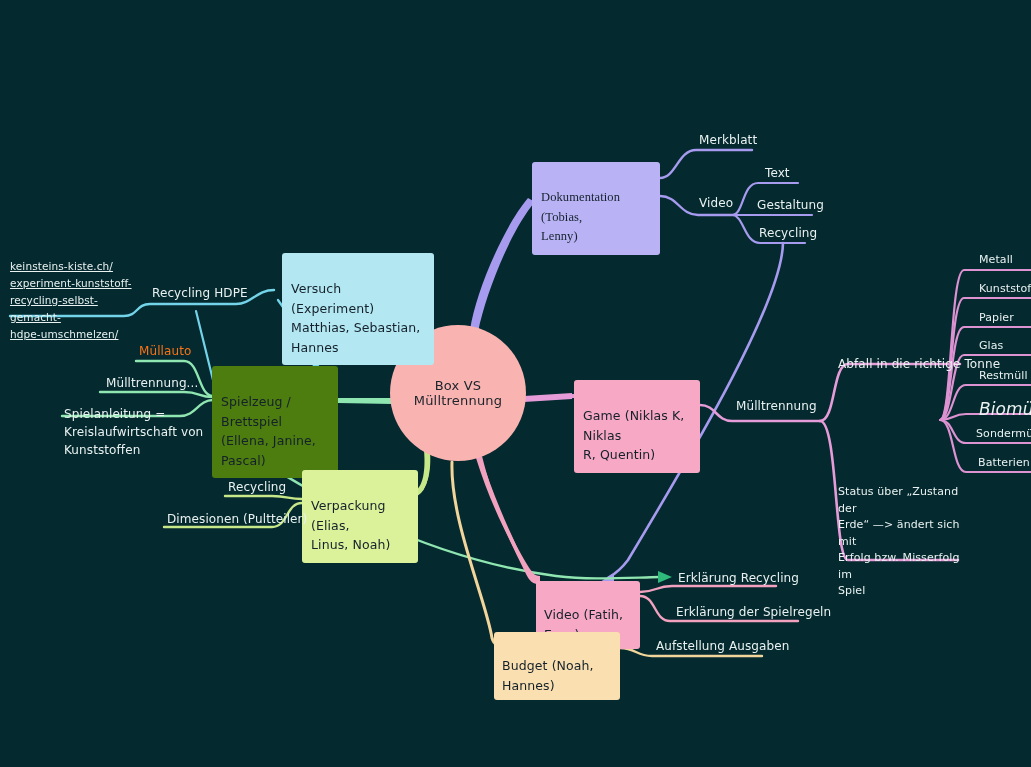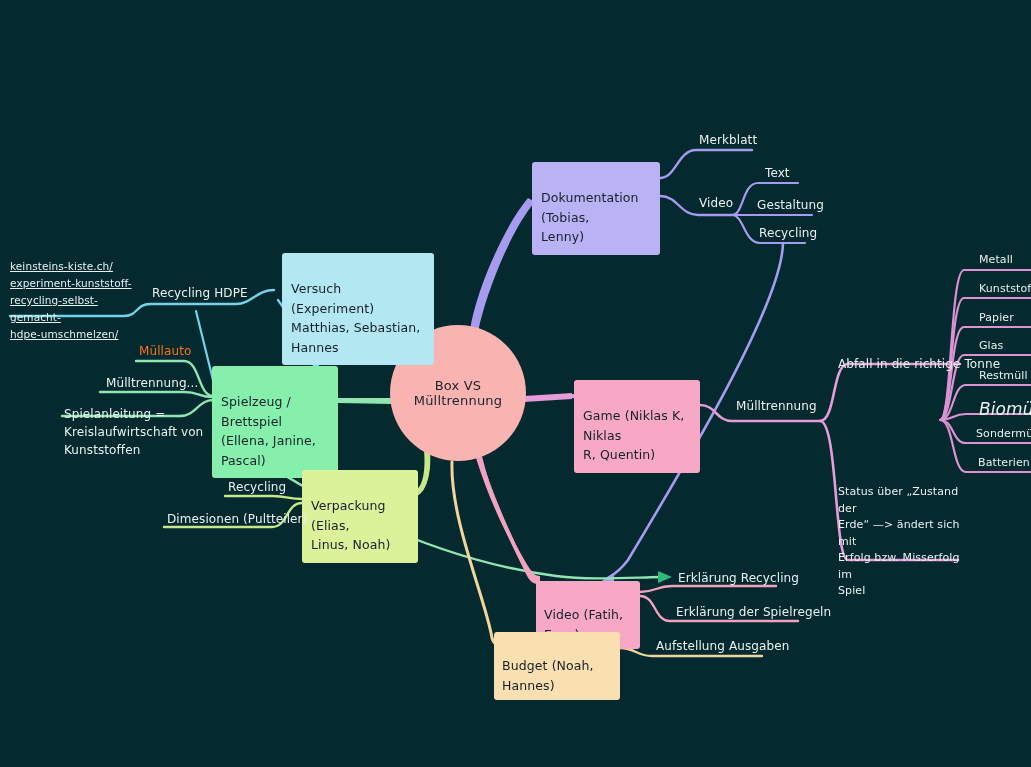--- a/index.html
+++ b/index.html
@@ -133,32 +133,32 @@
     <path d="M 640 596 C 656 596 654 621 670 621 L 798 621" fill="none" stroke="#f2a2bf" stroke-width="2.4" stroke-linecap="round"></path>
 
     <path d="M 620 648 C 636 648 636 656 652 656 L 762 656" fill="none" stroke="#f2d59a" stroke-width="2.4" stroke-linecap="round"></path>
 
   </svg>
 
   <div class="central" style="left:390px; top:325px; width:136px; height:136px; background:#f9b3b0;">
     <span>Box VS Mülltrennung</span>
   </div>
 
-  <div class="node" style="left:532px; top:162px; width:128px; background:#b9b2f5;">
+  <div class="node" style="left:532px; top:162px; width:128px; background:#b9b2f5;font-family:Liberation Serif, serif;">
     <span>Dokumentation (Tobias,
 Lenny)</span>
   </div>
 
   <div class="node" style="left:282px; top:253px; width:152px; background:#b3e7f2;">
     <span>Versuch (Experiment)
 Matthias, Sebastian,
 Hannes</span>
   </div>
 
-  <div class="node" style="left:212px; top:366px; width:126px; background:#86efac;">
+  <div class="node" style="left:212px; top:366px; width:126px; background:#4d7c0f;">
     <span>Spielzeug / Brettspiel
 (Ellena, Janine,
 Pascal)</span>
   </div>
 
   <div class="node" style="left:302px; top:470px; width:116px; background:#dbf29b;">
     <span>Verpackung (Elias,
 Linus, Noah)</span>
   </div>
 

